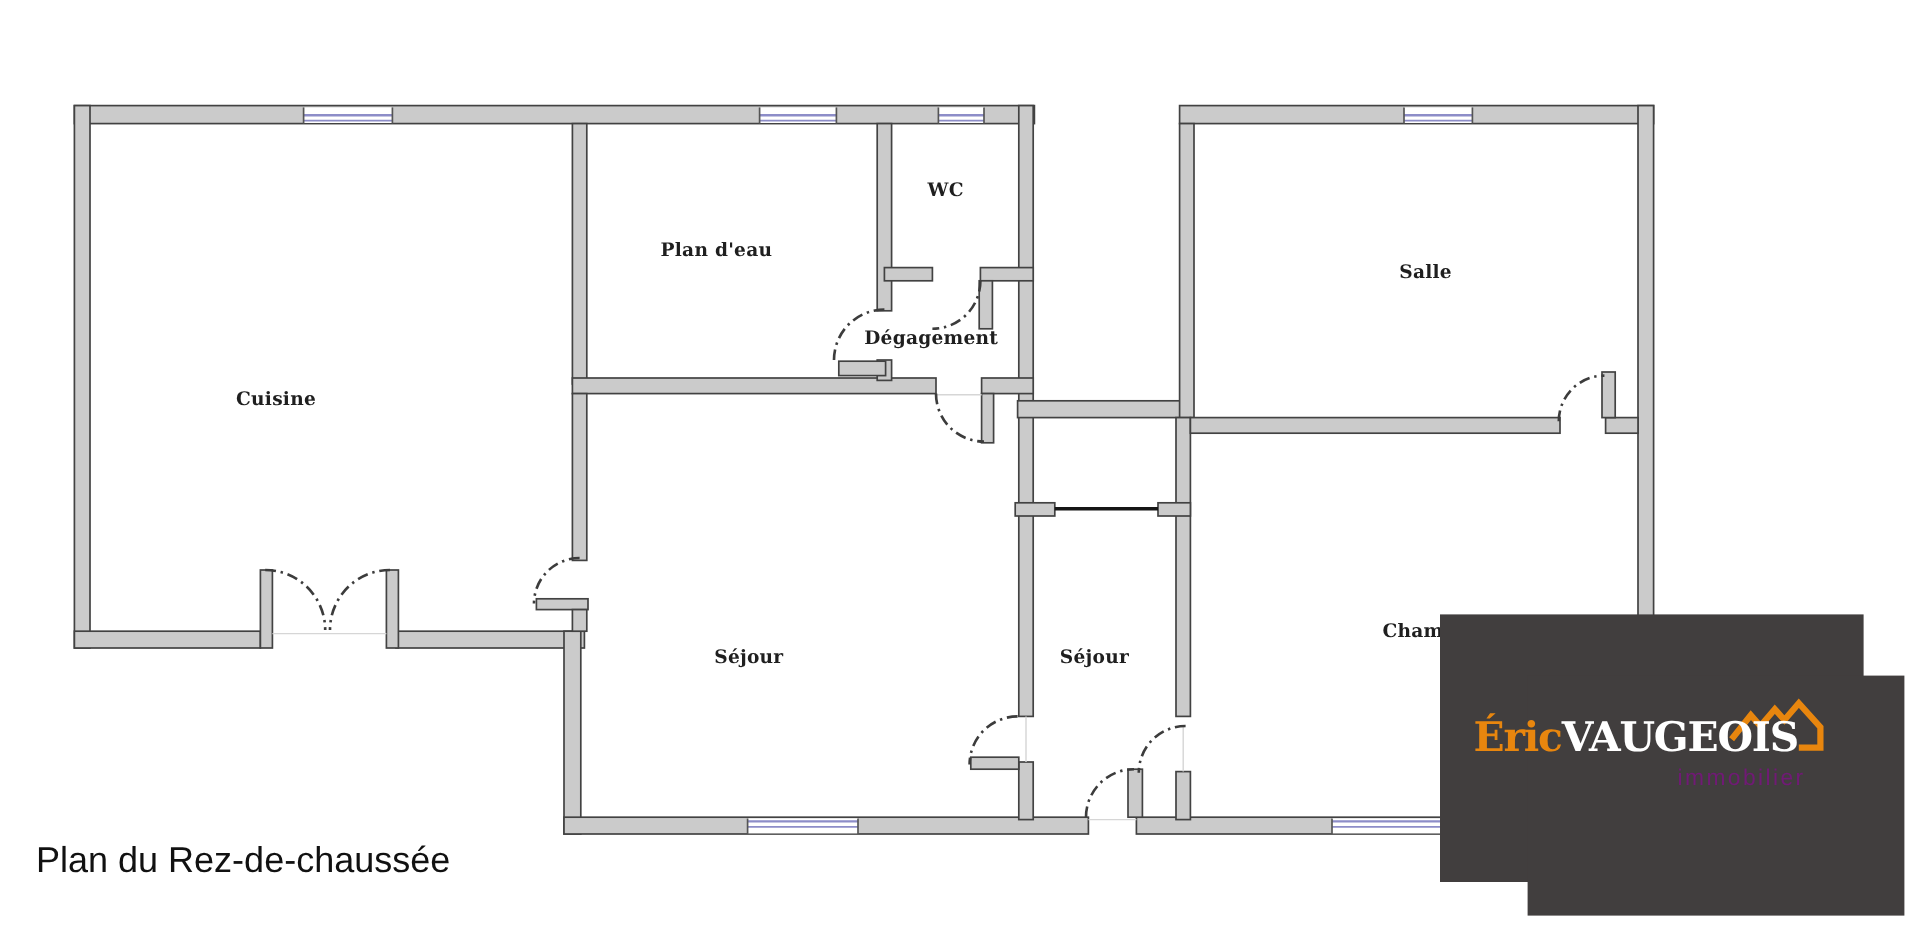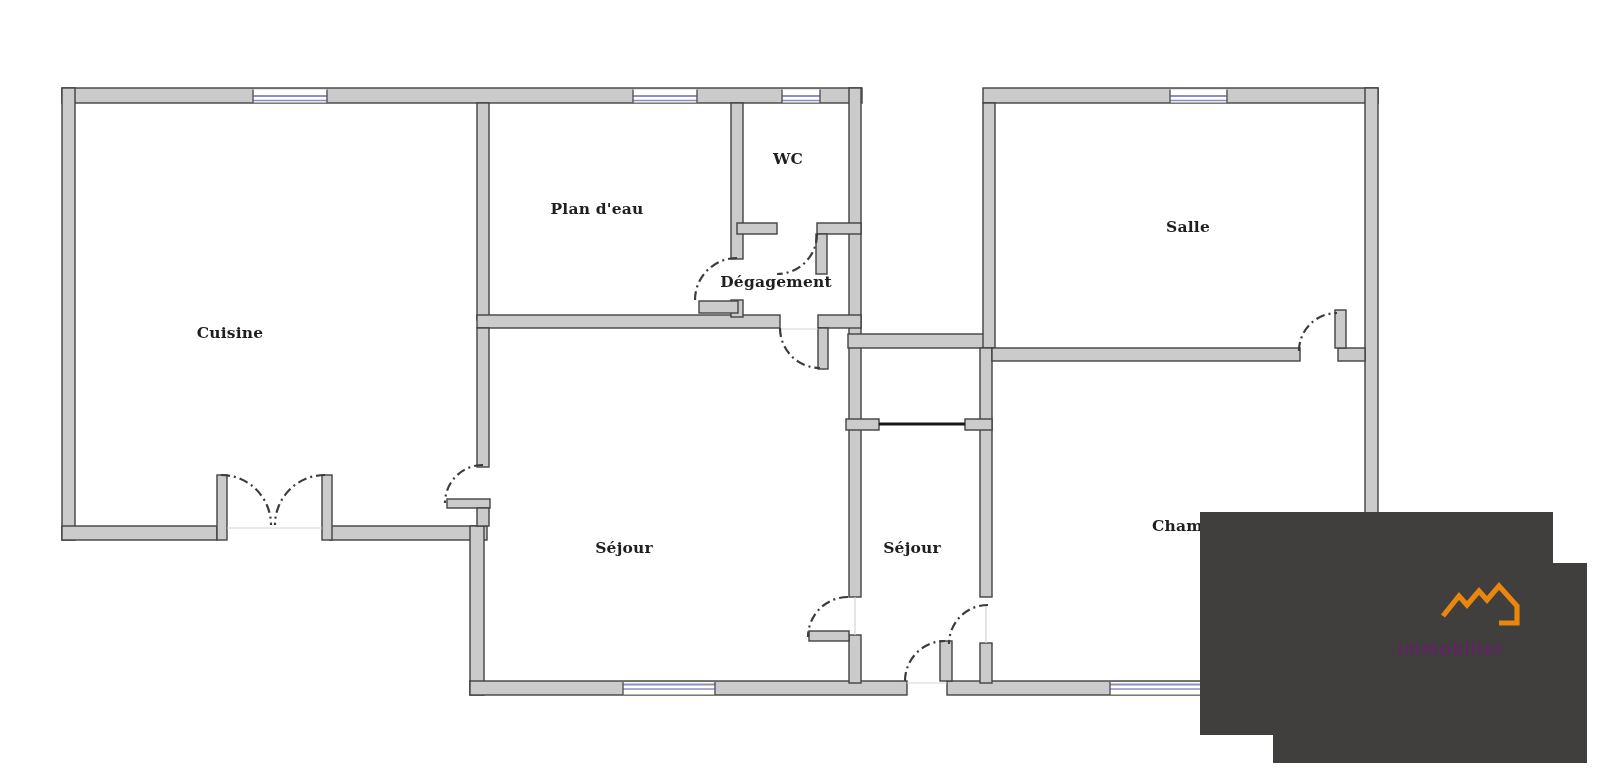--- a/index.html
+++ b/index.html
@@ -154,23 +154,27 @@
 
   <div class="room-label" style="left:230px;top:332px">Cuisine</div>
   <div class="room-label" style="left:597px;top:208px">Plan d'eau</div>
   <div class="room-label" style="left:788px;top:158px">WC</div>
   <div class="room-label" style="left:776px;top:281px">Dégagement</div>
   <div class="room-label" style="left:1188px;top:226px">Salle</div>
   <div class="room-label" style="left:624px;top:547px">Séjour</div>
   <div class="room-label" style="left:912px;top:547px">Séjour</div>
   <div class="room-label left-anchor" style="left:1152px;top:525px">Chambre</div>
 
+  <div id="page-title">Plan du Rez-de-chaussée</div>
 
   <div class="logo-rect" style="left:1200px;top:512px;width:353px;height:223px"></div>
   <div class="logo-rect" style="left:1273px;top:563px;width:314px;height:200px"></div>
 
   <svg id="logo-roof" width="90" height="52" viewBox="0 0 90 52">
     <path d="M6,36 L22,16 L30,25 L42,11 L50,20 L62,6 L80,26 L80,43 L62,43" fill="none" stroke="#E8860E" stroke-width="5.2" stroke-linejoin="miter"></path>
   </svg>
 
+  <div id="logo-brand">
+    <span class="eric">Éric</span><span class="vaugeois">VAUGEOIS</span>
+  </div>
   <div id="logo-tagline">immobilier</div>
 
 </div>
 
 </body></html>

